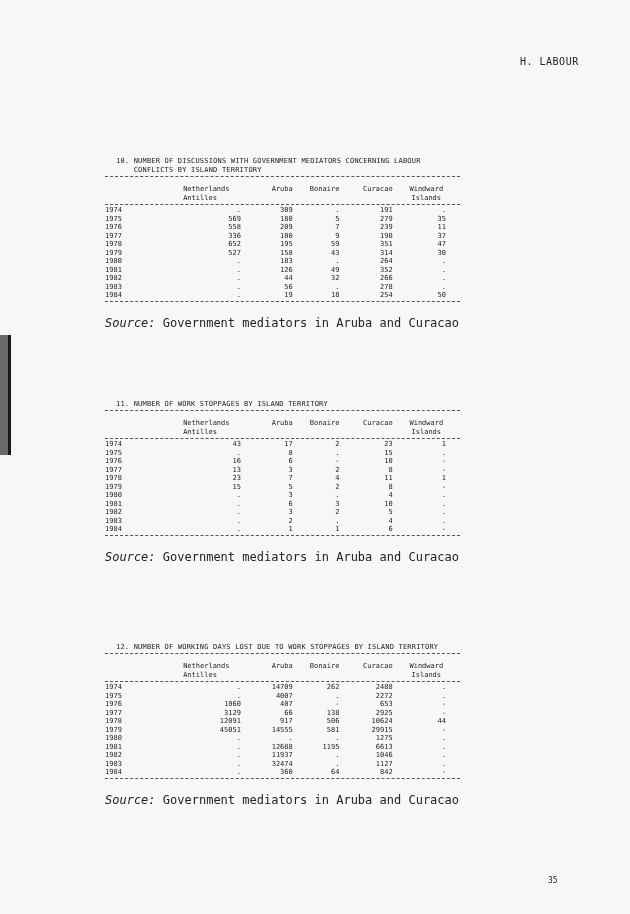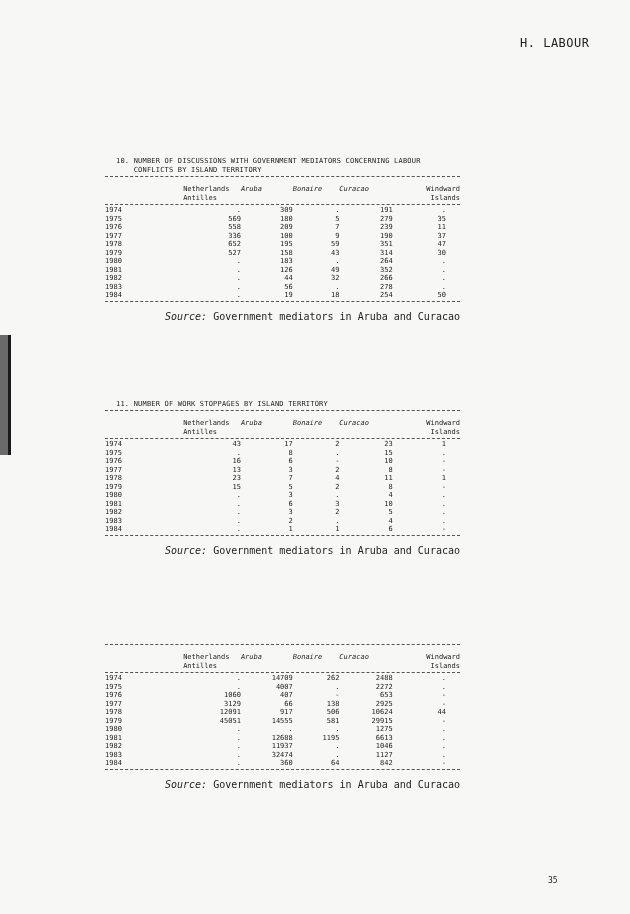--- a/index.html
+++ b/index.html
@@ -1,33 +1,33 @@
 <!DOCTYPE html>
 <html><head>
 <meta charset="utf-8">
 <style>
   html, body { margin:0; padding:0; }
   body { width:630px; height:914px; background:#f7f7f6; position:relative; overflow:hidden;
          font-family:"DejaVu Sans Mono", monospace; color:#222; }
   .edge { position:absolute; left:0; top:335px; width:8px; height:120px; background:#6a6a6a; }
   .edge2 { position:absolute; left:8px; top:335px; width:3px; height:120px; background:#1a1a1a; }
-  .header { position:absolute; left:520px; top:36px; font-size:12px; letter-spacing:0.5px; }
+  .header { position:absolute; left:520px; top:56px; font-size:10px; letter-spacing:0.5px; }
   .pageno { position:absolute; left:548px; top:876px; font-size:8px; }
   .section { position:absolute; left:105px; width:355px; font-size:7px; line-height:9px; }
   .title { white-space:pre; letter-spacing:0.2px;margin-left:11px; }
   .dash { border-top:1px dashed #555; height:0; margin:1px 0; }
   table { border-collapse:collapse; width:100%;margin-top:8px; }
   td, th { padding:0; font-weight:normal; font-size:7px; line-height:8.5px; text-align:right; vertical-align:top; }
   th { line-height:9px; }
   td.yr, th.yr { text-align:left; width:40px; }
   .c1 { width:60px; } .c2 { width:58px; } .c3 { width:50px; } .c4 { width:58px; } .c5 { width:60px; padding-right:14px; }
-  th.c5 { padding-right:0; }
+  th.c5 { text-align:center; padding-right:0; }
   th.c1 { text-align:left; padding-left:42px; }
-  th.c2, th.c3, th.c4 { text-align:left;font-style:italic; }
-  .source { margin-top:10px; font-style:italic; font-size:10px;text-align:right; }
+  th.c2, th.c3, th.c4 { text-align:right; }
+  .source { margin-top:17px; font-style:italic; font-size:12px; }
   .source span { font-style:normal; }
 </style>
 </head>
 <body>
 
 <div class="edge"></div>
 <div class="edge2"></div>
 
 <div class="header">H. LABOUR</div>
 
@@ -268,20 +268,21 @@
           <td class="c3">1</td>
           <td class="c4">6</td>
           <td class="c5">-</td>
         </tr>
       </tbody>
     </table>
     <div class="dash"></div>
     <div class="source"><i>Source:</i><span> Government mediators in Aruba and Curacao</span></div>
   </div>
 <div class="section" id="t2" style="top:643px;">
+    <div class="title">12. NUMBER OF WORKING DAYS LOST DUE TO WORK STOPPAGES BY ISLAND TERRITORY</div>
     <div class="dash"></div>
     <table>
       <thead>
         <tr>
           <th class="yr"></th>
           <th class="c1">Netherlands</th>
           <th class="c2">Aruba</th>
           <th class="c3">Bonaire</th>
           <th class="c4">Curacao</th>
           <th class="c5">Windward</th>

